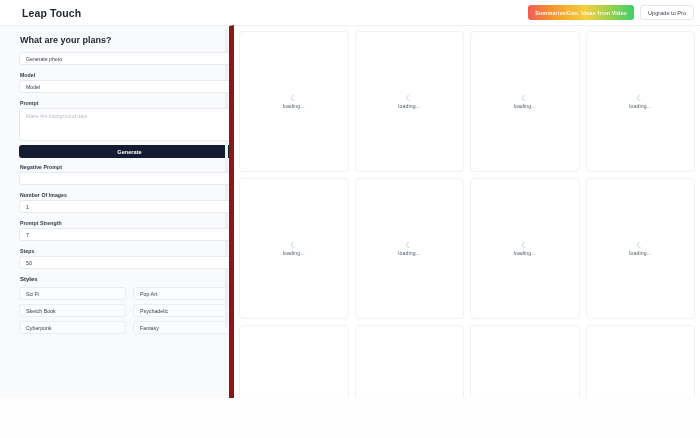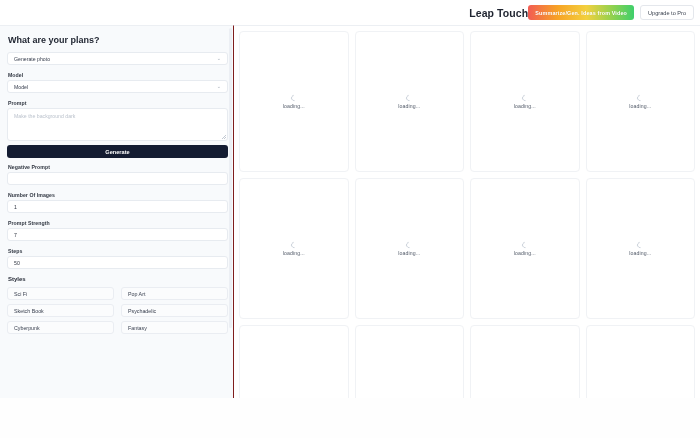--- a/index.html
+++ b/index.html
@@ -17,21 +17,21 @@
     flex-direction: column;
   }
 
   
   .topbar {
     height: 25px;
     flex: 0 0 25px;
     background: #ffffff;
     display: flex;
     align-items: center;
-    justify-content: flex-end;
+    justify-content: space-between;
     padding: 0 6px 0 22px;
   }
   .brand {
     font-size: 10.5px;
     font-weight: 600;
     color: #1f2430;
     letter-spacing: 0.1px;
   }
   .topbar-actions {
     display: flex;
@@ -77,22 +77,22 @@
     display: flex;
     min-height: 0;
   }
 
   
   .sidebar {
     width: 234px;
     flex: 0 0 234px;
     background: #f8fafc;
     border-top: 1px solid #eceff3;
-    border-right: 1px solid #7f1d1d;
-    padding: 8px 8px 0 7px;
+    border-right: 5px solid #7f1d1d;
+    padding: 8px 8px 0 19px;
     position: relative;
     overflow: hidden;
   }
   .sidebar-scrollbar {
     position: absolute;
     top: 2px; right: 1px;
     width: 3px;
     height: 300px;
     border-radius: 2px;
     background: #eceff4;

